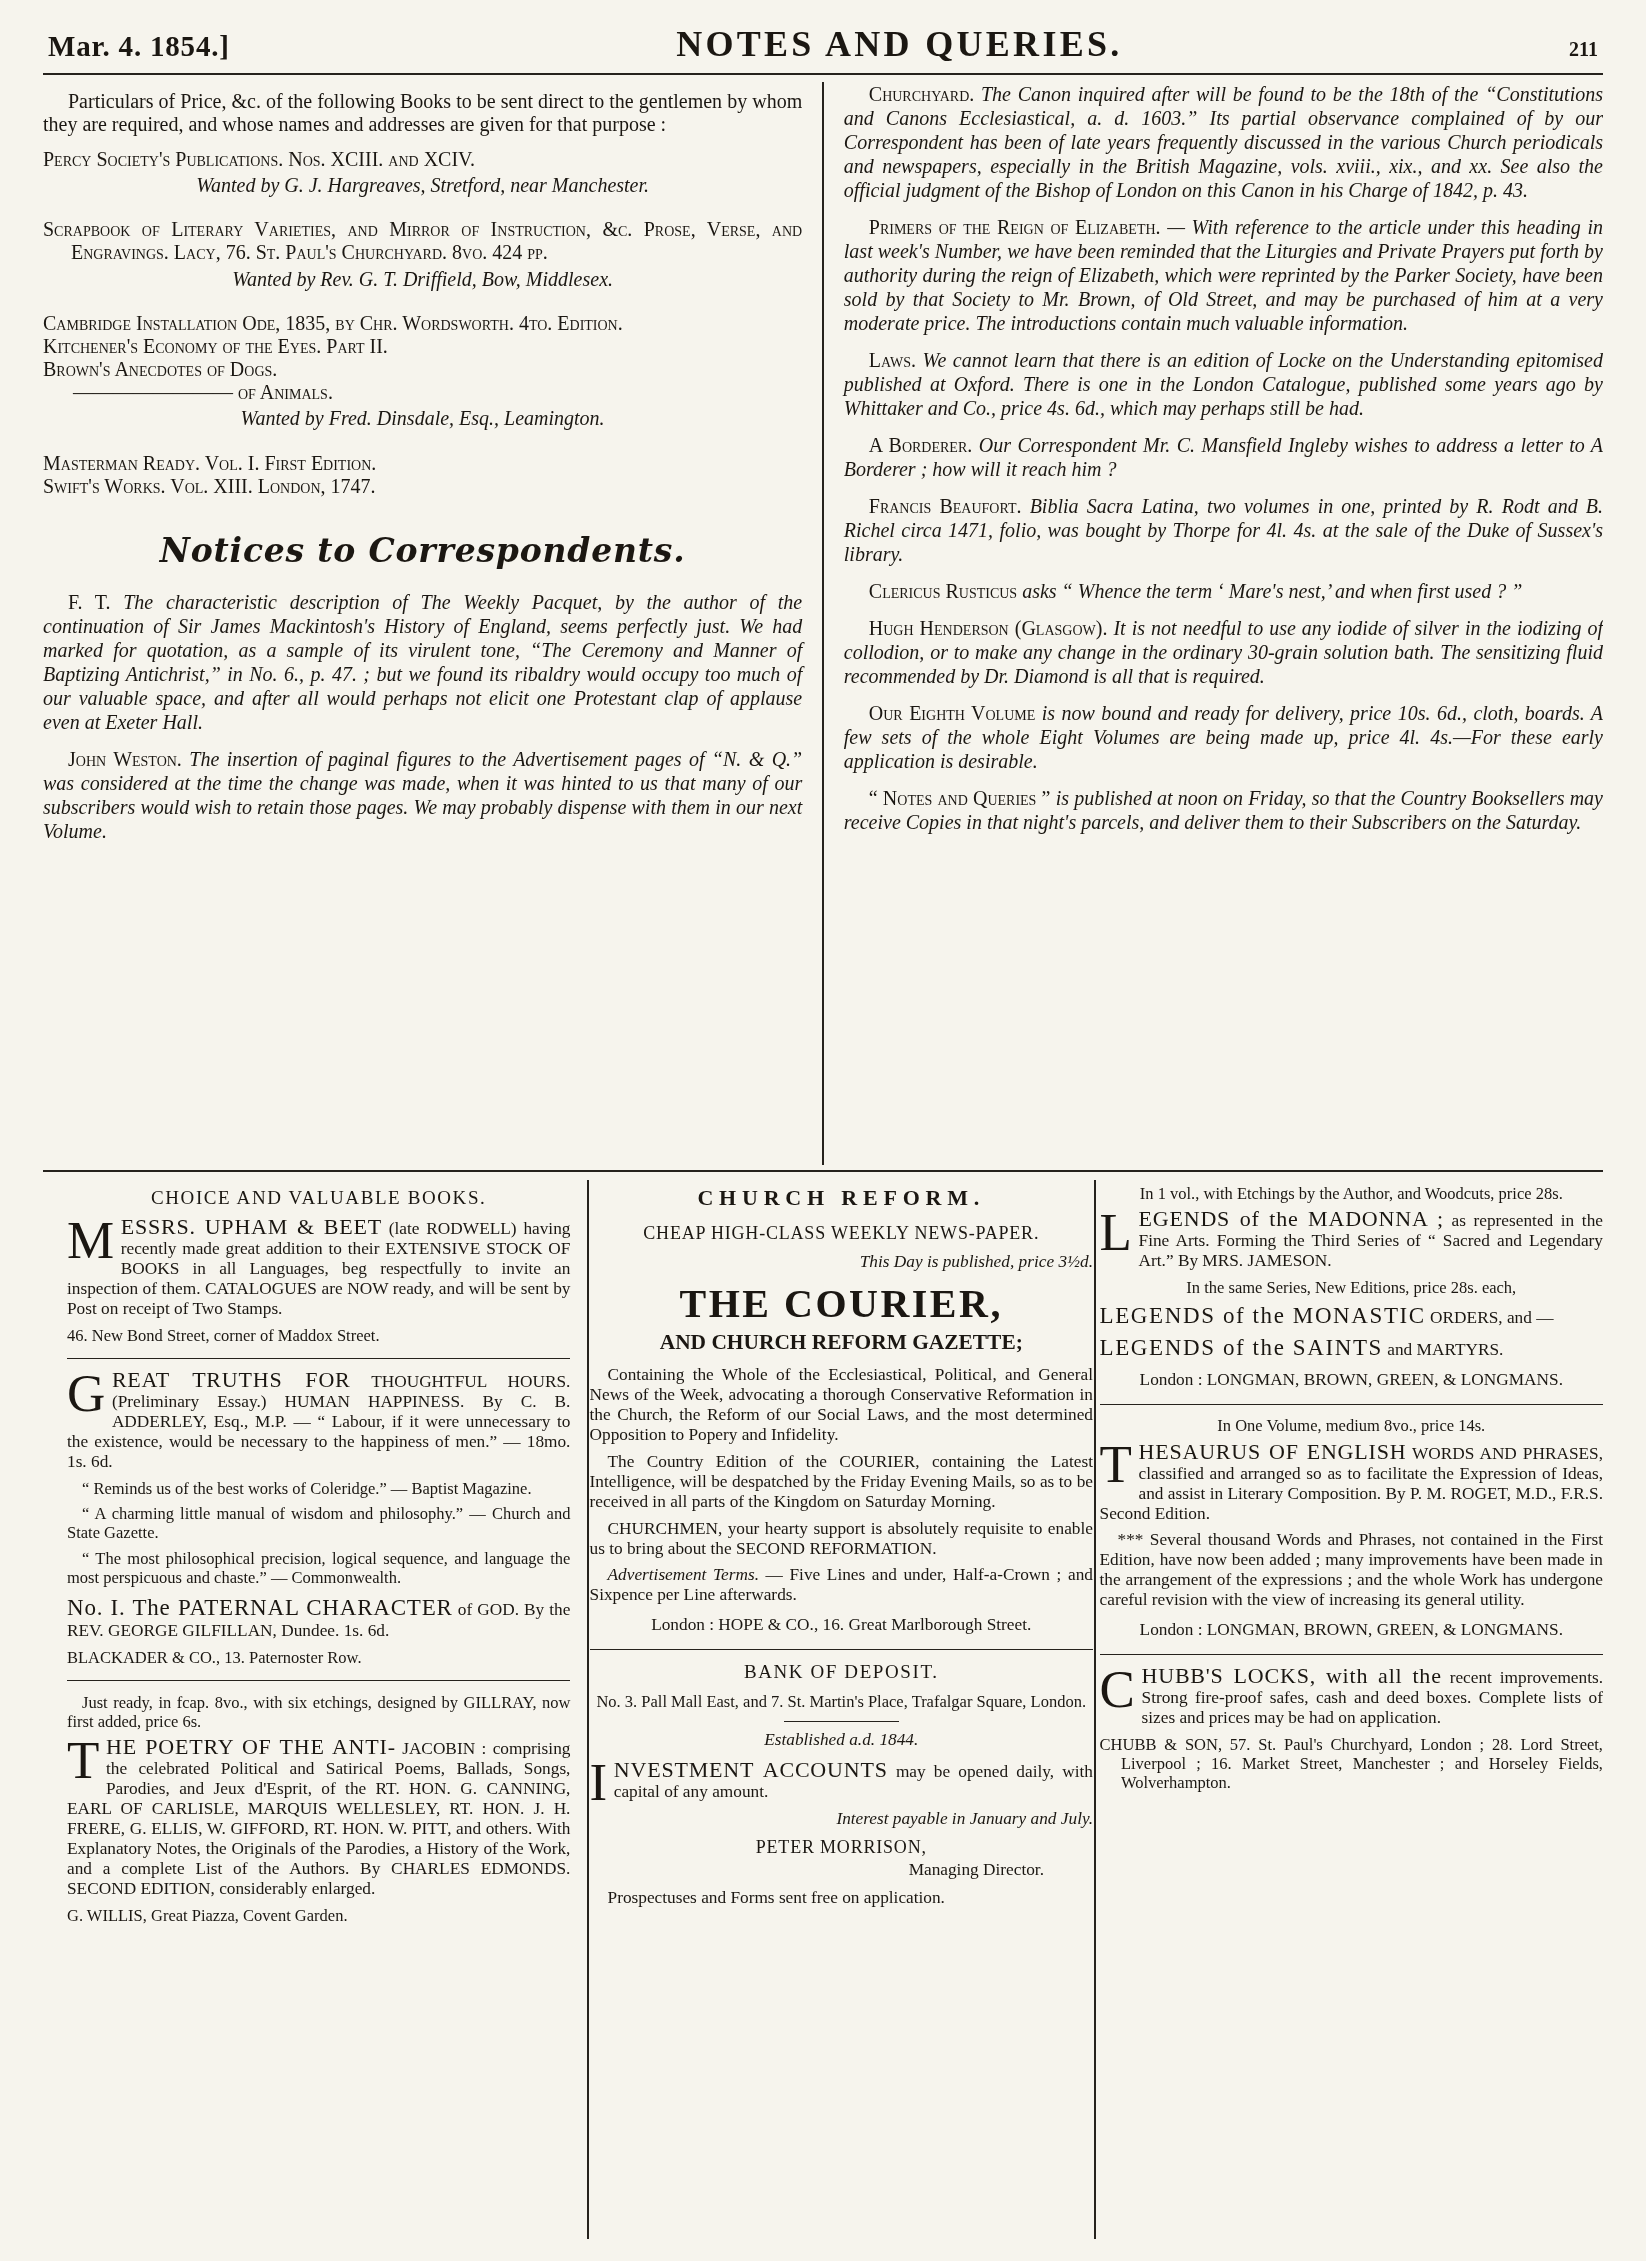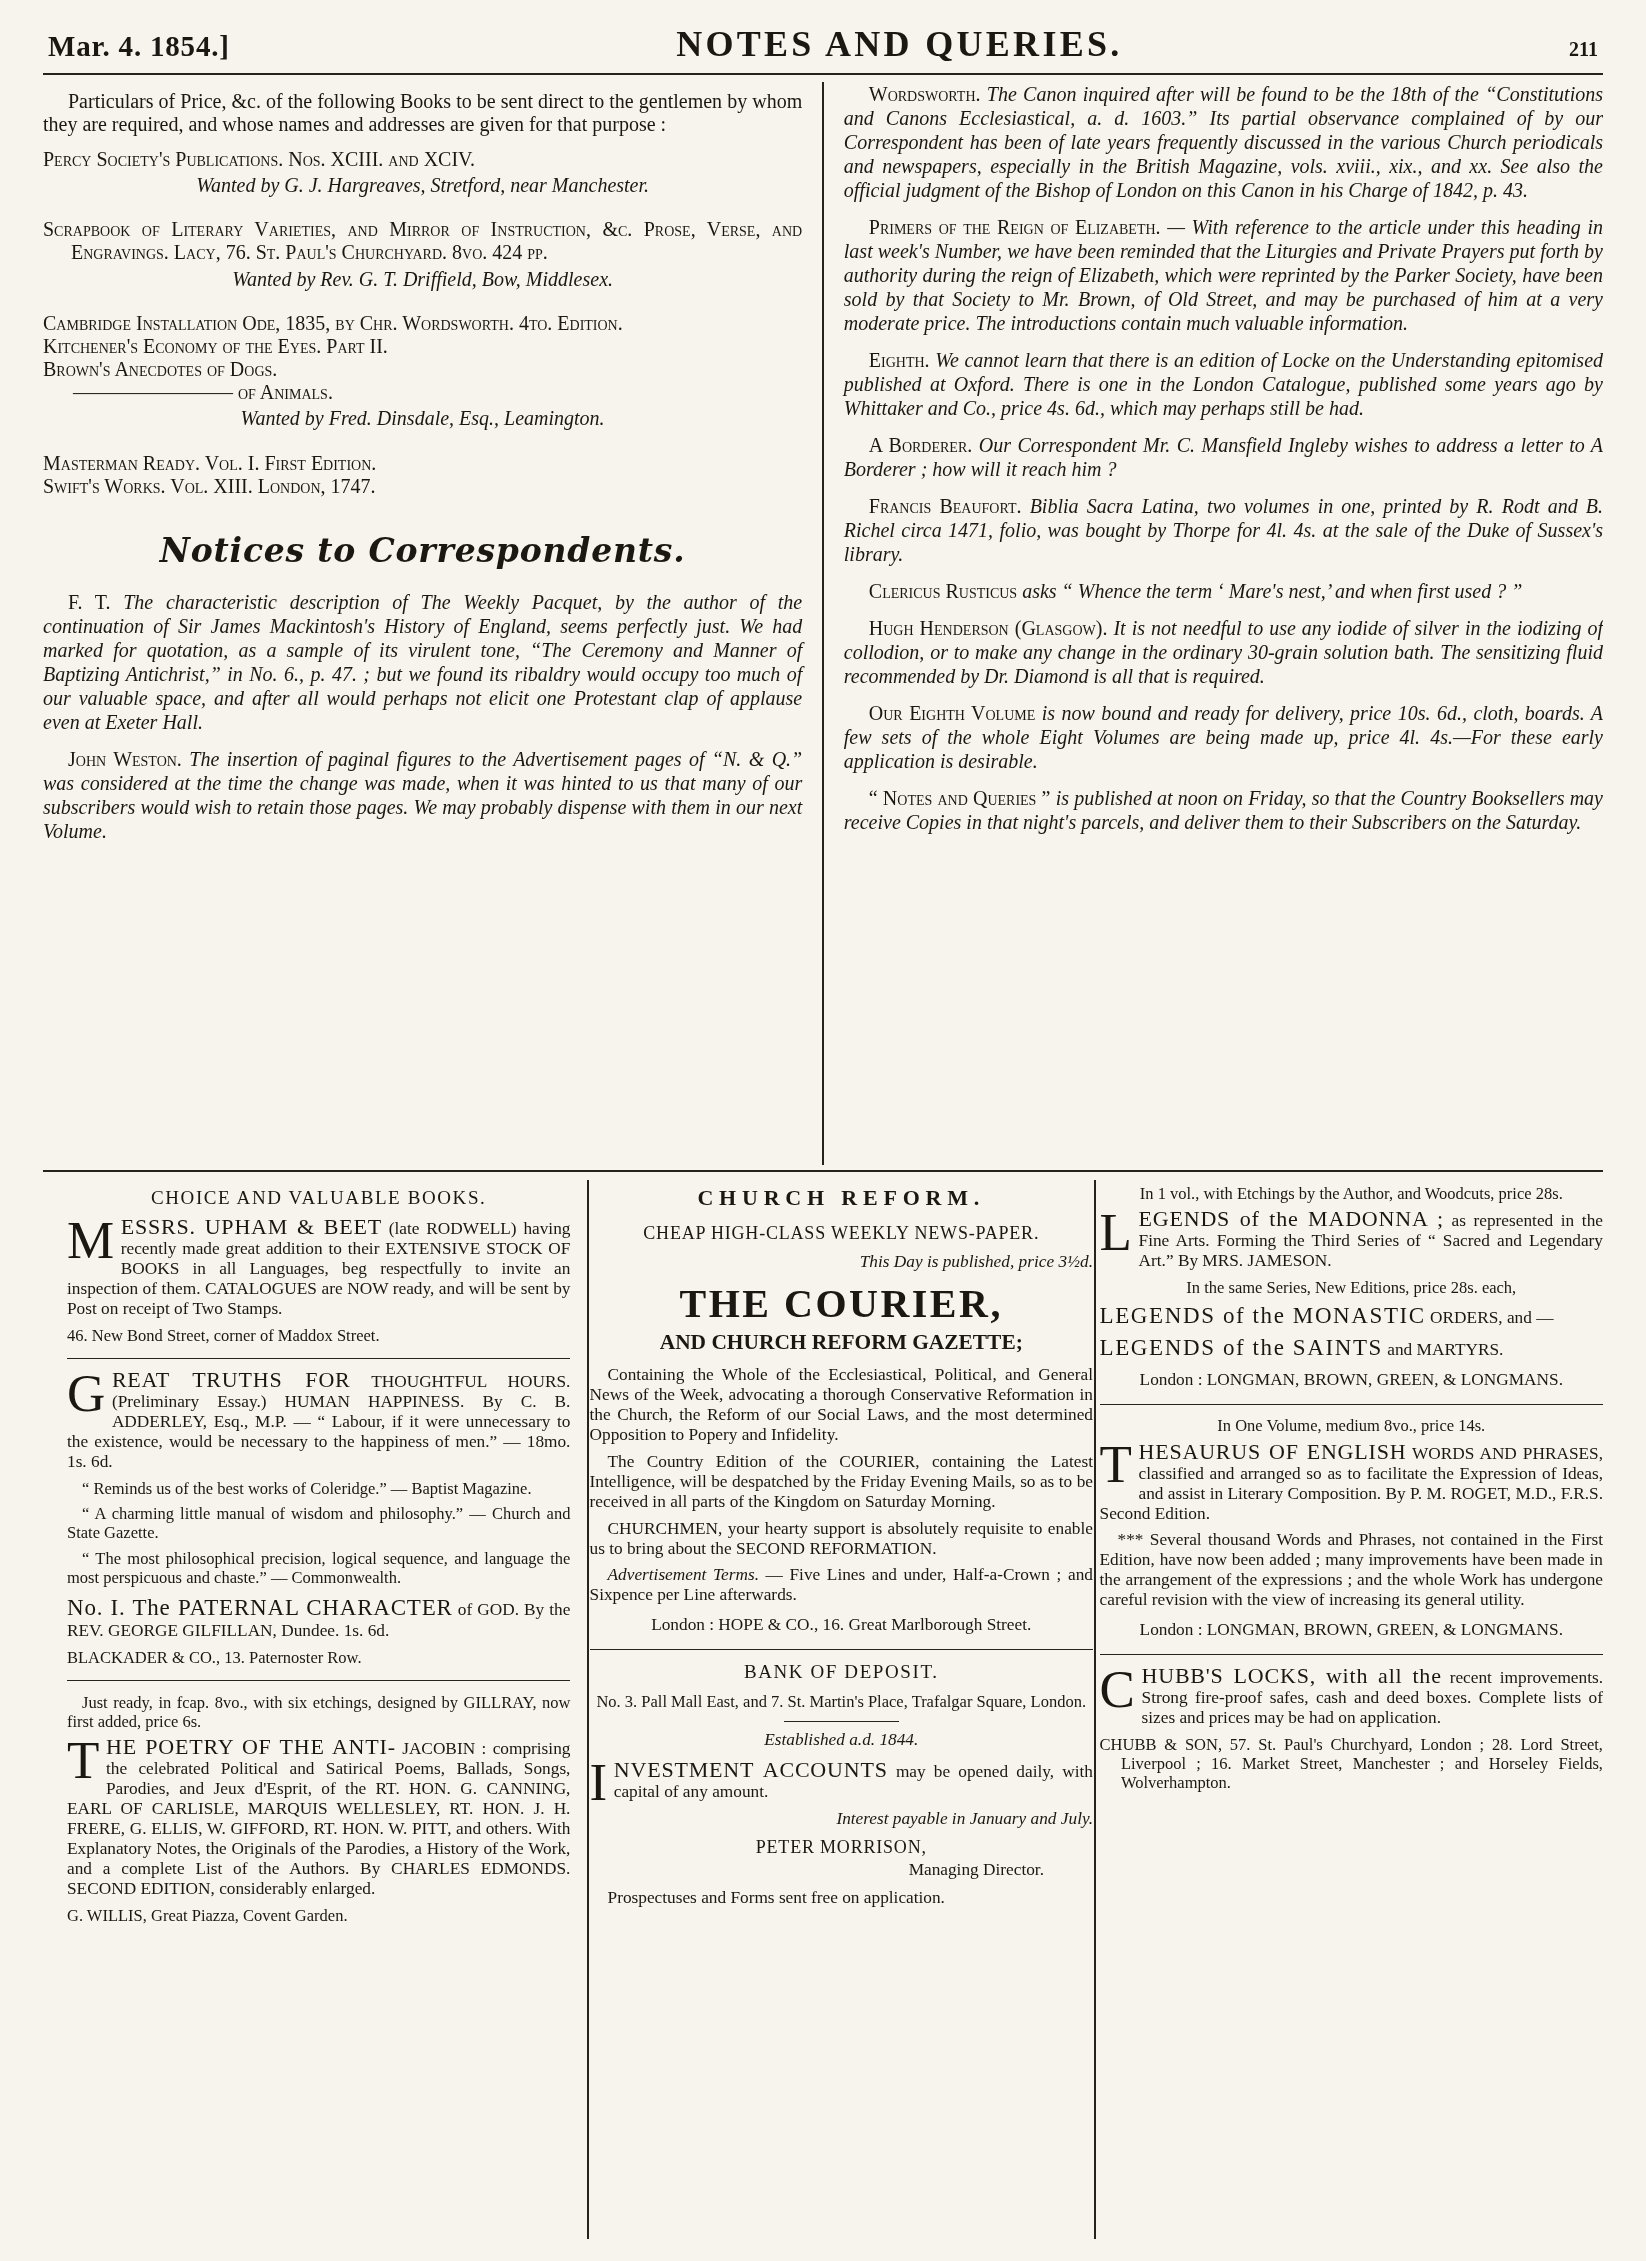--- a/index.html
+++ b/index.html
@@ -116,29 +116,29 @@
       <p class="notice">
         <span class="speaker">John Weston.</span>
         <span class="reply">The insertion of paginal figures to the Advertisement pages of “N. &amp; Q.” was considered at the time the change was made, when it was hinted to us that many of our subscribers would wish to retain those pages.  We may probably dispense with them in our next Volume.</span>
       </p>
     </div>
 
     <div class="vdivider"></div>
 
     <div class="col-top right">
       <p class="notice">
-        <span class="speaker">Wordsworth.</span>
+        <span class="speaker">Churchyard.</span>
         <span class="reply">The Canon inquired after will be found to be the 18th of the “Constitutions and Canons Ecclesiastical, a. d. 1603.”  Its partial observance complained of by our Correspondent has been of late years frequently discussed in the various Church periodicals and newspapers, especially in the British Magazine, vols. xviii., xix., and xx.  See also the official judgment of the Bishop of London on this Canon in his Charge of 1842, p. 43.</span>
       </p>
       <p class="notice">
         <span class="speaker">Primers of the Reign of Elizabeth.</span>
         <span class="reply">— With reference to the article under this heading in last week's Number, we have been reminded that the Liturgies and Private Prayers put forth by authority during the reign of Elizabeth, which were reprinted by the Parker Society, have been sold by that Society to Mr. Brown, of Old Street, and may be purchased of him at a very moderate price.  The introductions contain much valuable information.</span>
       </p>
       <p class="notice">
-        <span class="speaker">Eighth.</span>
+        <span class="speaker">Laws.</span>
         <span class="reply">We cannot learn that there is an edition of Locke on the Understanding epitomised published at Oxford.  There is one in the London Catalogue, published some years ago by Whittaker and Co., price 4s. 6d., which may perhaps still be had.</span>
       </p>
       <p class="notice">
         <span class="speaker">A Borderer.</span>
         <span class="reply">Our Correspondent Mr. C. Mansfield Ingleby wishes to address a letter to A Borderer ; how will it reach him ?</span>
       </p>
       <p class="notice">
         <span class="speaker">Francis Beaufort.</span>
         <span class="reply">Biblia Sacra Latina, two volumes in one, printed by R. Rodt and B. Richel circa 1471, folio, was bought by Thorpe for 4l. 4s. at the sale of the Duke of Sussex's library.</span>
       </p>

